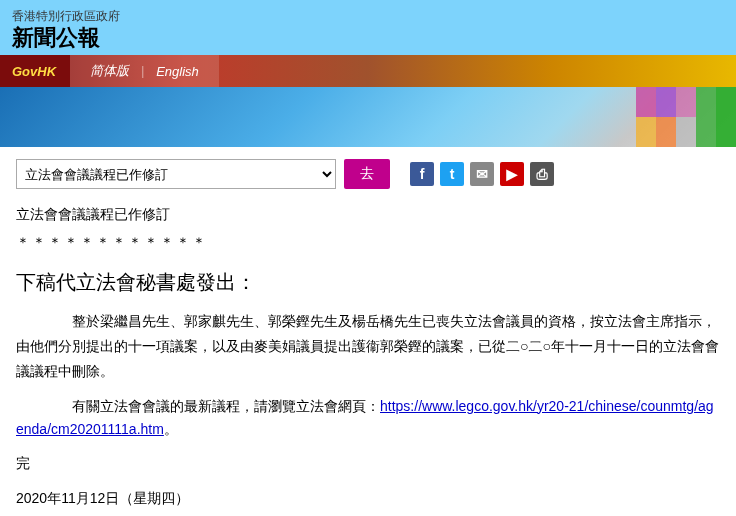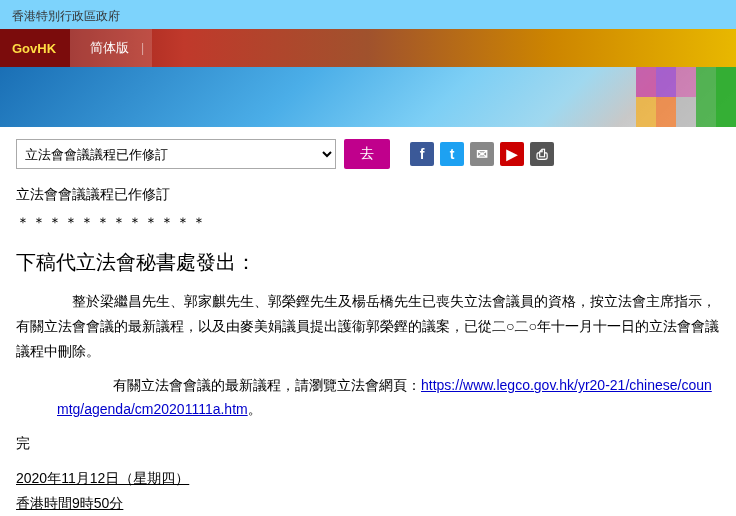--- a/index.html
+++ b/index.html
@@ -27,21 +27,22 @@
       color: #000;
       line-height: 1.2;
     }
 
     
     #navbar {
       background: linear-gradient(to right, #7b0c0c, #c0392b, #a0522d, #cd8500, #e8b800);
       display: flex;
       align-items: center;
       padding: 0;
-      height: 38px;
+      height: 32px;
+      font-style: italic;
     }
     #navbar .govhk-btn {
       background: #7b0c0c;
       color: #fff;
       font-size: 13px;
       padding: 0 12px;
       height: 100%;
       display: flex;
       align-items: center;
       cursor: pointer;
@@ -166,49 +167,49 @@
     #article p {
       margin-bottom: 10px;
       text-indent: 2em;
       font-size: 14px;
       line-height: 1.8;
     }
     #article .link-line {
       font-size: 14px;
       margin-bottom: 10px;
       text-indent: 2em;
-      margin-left: 41px;
     }
     #article .link-line a {
       color: #0000cc;
       word-break: break-all;
     }
     #article .end-mark {
       margin-bottom: 10px;
     }
     #article .date-info {
       font-size: 14px;
       line-height: 1.8;
-      text-decoration: underline;
     }
   </style>
 </head>
 <body>
 
 <div id="header">
   <div class="gov-title">香港特別行政區政府</div>
+  <div class="news-title">新聞公報</div>
 </div>
 
 <div id="navbar">
   <div class="govhk-btn">
     <span class="govhk-text">GovHK</span>
   </div>
   <div class="nav-links">
     <a class="nav-link">简体版</a>
     <span class="nav-sep">|</span>
+    <a class="nav-link">English</a>
   </div>
 </div>
 
 <div id="banner">
   <div class="banner-decor-right">
     <svg width="100" height="60" xmlns="http://www.w3.org/2000/svg">
       <rect x="0" y="0" width="20" height="30" fill="#cc3399" opacity="0.7"></rect>
       <rect x="20" y="0" width="20" height="30" fill="#9933cc" opacity="0.7"></rect>
       <rect x="40" y="0" width="20" height="30" fill="#cc3399" opacity="0.5"></rect>
       <rect x="60" y="0" width="20" height="60" fill="#33aa33" opacity="0.8"></rect>
@@ -233,21 +234,21 @@
       <div class="social-icon icon-mail">✉</div>
       <div class="social-icon icon-yt">▶</div>
       <div class="social-icon icon-print">⎙</div>
     </div>
   </div>
 
   <div id="article">
     <div class="article-title">立法會會議議程已作修訂</div>
     <div class="stars">＊＊＊＊＊＊＊＊＊＊＊＊</div>
     <div class="subtitle">下稿代立法會秘書處發出：</div>
-    <p>　　整於梁繼昌先生、郭家麒先生、郭榮鏗先生及楊岳橋先生已喪失立法會議員的資格，按立法會主席指示，有關立法會會議的最新議程，以及由麥美娟議員提出護衞郭榮鏗的議案，已從二○二○年十一月十一日的立法會會議議程中刪除。</p>
+    <p>　　整於梁繼昌先生、郭家麒先生、郭榮鏗先生及楊岳橋先生已喪失立法會議員的資格，按立法會主席指示，由他們分別提出的十一項議案，以及由麥美娟議員提出護衞郭榮鏗的議案，已從二○二○年十一月十一日的立法會會議議程中刪除。</p>
     <div class="link-line">
       <span>　　有關立法會會議的最新議程，請瀏覽立法會網頁：</span><a href="#">https://www.legco.gov.hk/yr20-21/chinese/counmtg/agenda/cm20201111a.htm</a><span>。</span>
     </div>
     <div class="end-mark">完</div>
     <div class="date-info">2020年11月12日（星期四）</div>
     <div class="date-info">香港時間9時50分</div>
   </div>
 
 </div>
 

